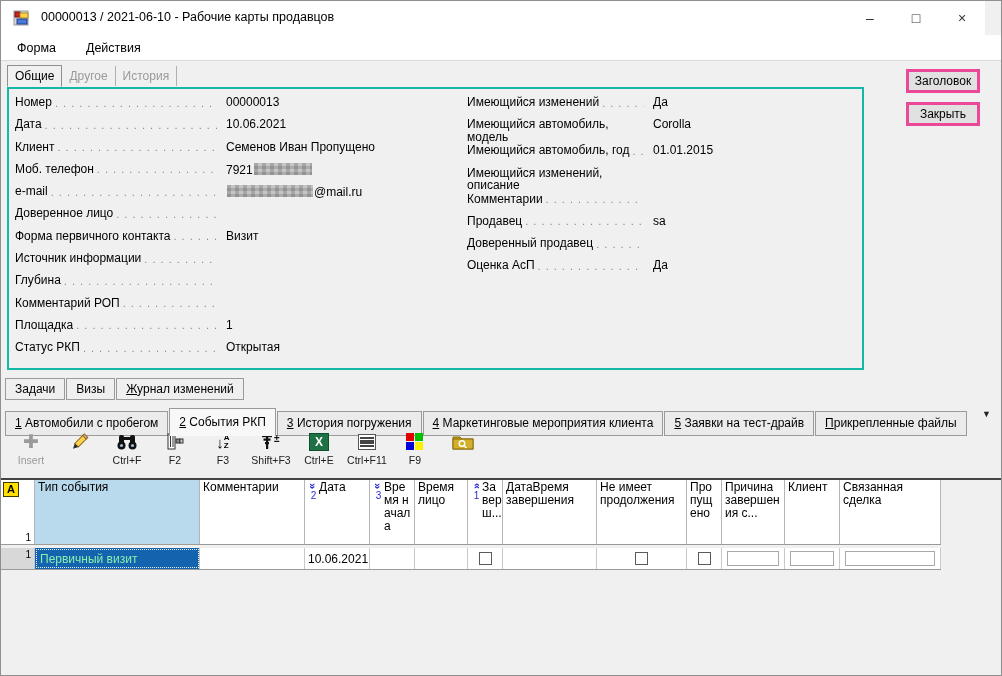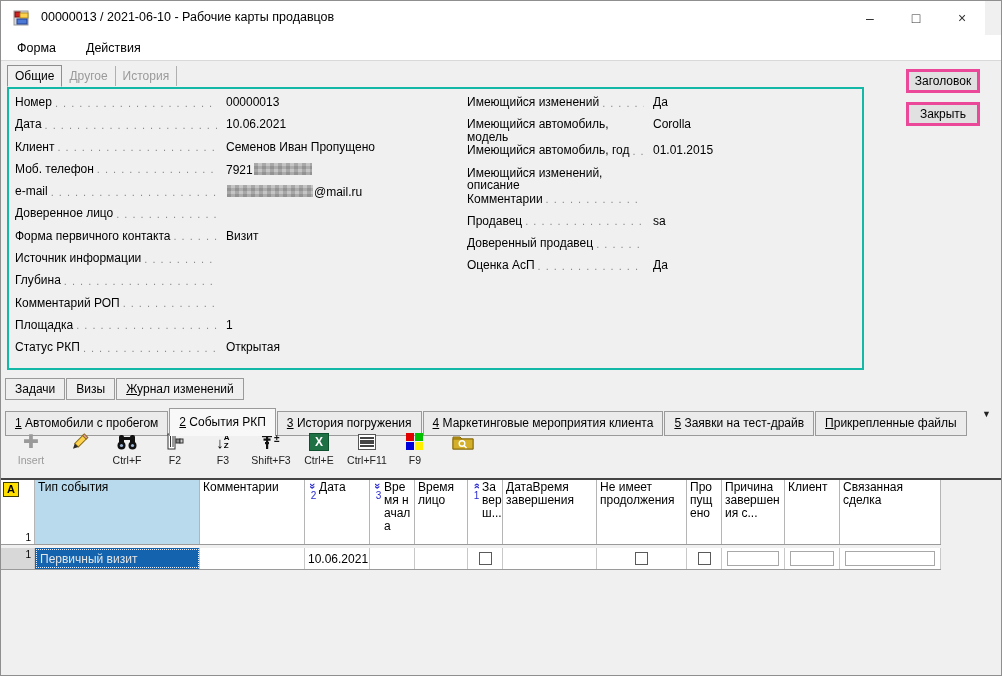--- a/index.html
+++ b/index.html
@@ -104,21 +104,21 @@
   .brk { word-break:break-all; }
   .sorthdr { display:flex; }
   .sortmark { width:11px; flex-shrink:0; color:#2a2ad0; font-size:10px; line-height:9px; display:flex; flex-direction:column; align-items:center; }
   .chev { display:inline-block; font-weight:bold; font-size:11px; line-height:10px; }
   .chev.down { transform:rotate(90deg); }
   .chev.up { transform:rotate(-90deg); }
   .gaprow { height:3px; background:#f0f0f0; width:940px; }
   .trow { display:flex; width:940px; background:#fff; border-bottom:1px solid #9a9a9a; height:22px; }
   .td { border-right:1px solid #c8c8c8; padding:2px 3px; font-size:12px; overflow:hidden; display:flex; align-items:center; }
   .td.rownum { background:#d8d8d8; justify-content:flex-end; font-size:10px; align-items:flex-start; padding-top:1px; }
-  .td.sel { background:#1463ae; color:#e5e5e5; outline:1px dotted #e8f2ff; outline-offset:-2px; padding-left:5px; }
+  .td.sel { background:#1463ae; color:#86efac; outline:1px dotted #e8f2ff; outline-offset:-2px; padding-left:5px; }
   .cb { width:13px; height:13px; border:1px solid #5a5a5a; background:#fff; margin:0 auto; }
   .inset { margin:2px; border:1px solid #a8a8a8; background:#fff; height:15px; flex:1; }
   .td.center { justify-content:center; }
 
   
   .bottombar { position:absolute; top:640px; left:0; right:0; height:36px; border-top:1px solid #cfcfcf; background:#f0f0f0; }
   .func-btn { position:absolute; left:6px; top:5px; width:88px; height:25px; background:#fcfcfc;
               border:1px solid #8f8f8f; font-size:12px; display:flex; align-items:center; justify-content:center; }
 </style>
 </head>

